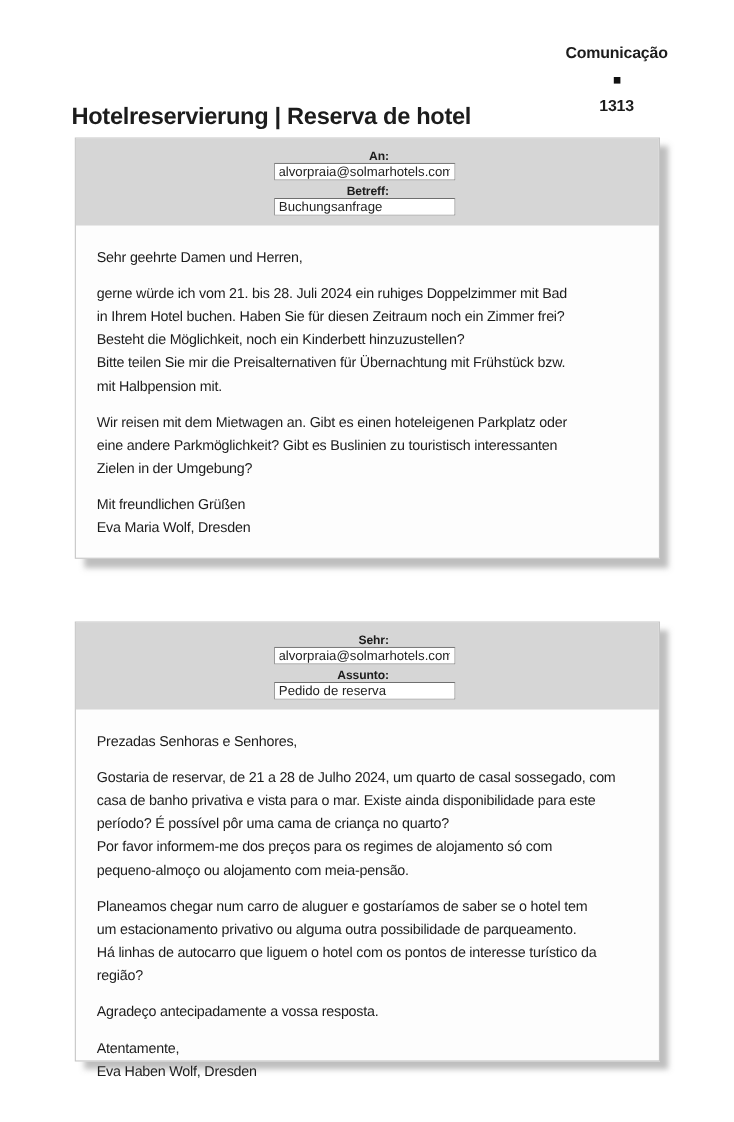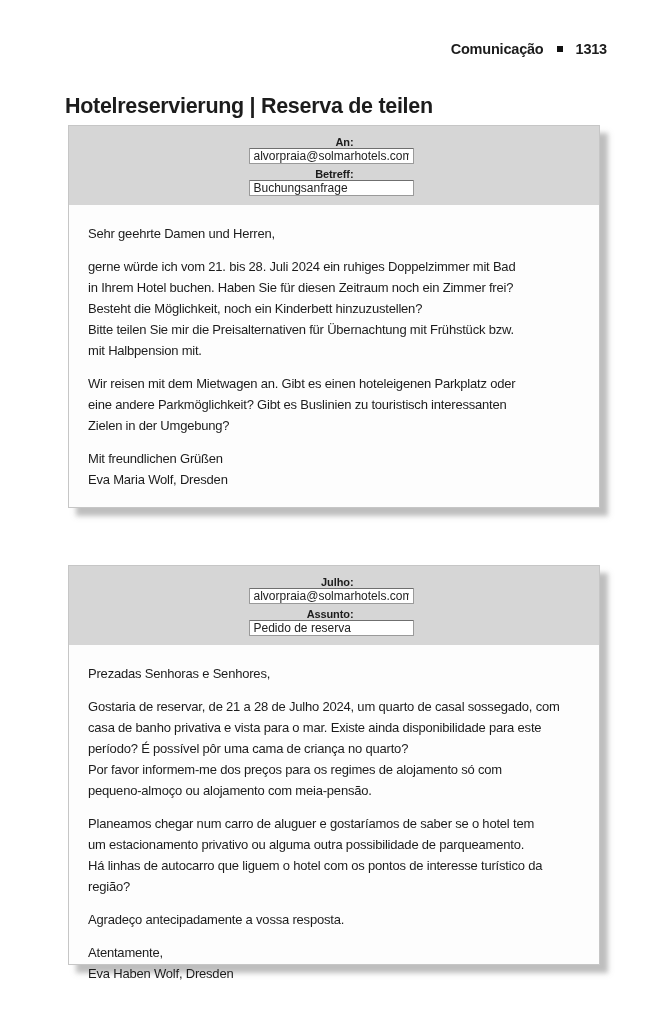--- a/index.html
+++ b/index.html
@@ -18,20 +18,21 @@
   .running-header {
     position: absolute;
     top: 41px;
     right: 60px;
     display: flex;
     align-items: center;
     gap: 13px;
     font-size: 14.5px;
     font-weight: bold;
     letter-spacing: -0.2px;
+    flex-direction: column;
   }
   .bullet-square {
     width: 6px;
     height: 6px;
     background: #111;
     display: inline-block;
   }
 
   
   .page-title {
@@ -104,21 +105,21 @@
 </style>
 </head>
 <body>
 
 <div class="running-header">
   <span>Comunicação</span>
   <span class="bullet-square"></span>
   <span>1313</span>
 </div>
 
-<h1 class="page-title">Hotelreservierung | Reserva de teilen</h1>
+<h1 class="page-title">Hotelreservierung | Reserva de hotel</h1>
 
 <div class="email-card card-german">
   <div class="card-head">
     <div class="head-row">
       <span class="head-label">An:</span>
       <input class="head-input" type="text" value="alvorpraia@solmarhotels.com" style="">
     </div>
     <div class="head-row">
       <span class="head-label">Betreff:</span>
       <input class="head-input" type="text" value="Buchungsanfrage" style="">
@@ -135,21 +136,21 @@
 eine andere Parkmöglichkeit? Gibt es Buslinien zu touristisch interessanten
 Zielen in der Umgebung?</div>
     <div class="para">Mit freundlichen Grüßen
 Eva Maria Wolf, Dresden</div>
   </div>
 </div>
 
 <div class="email-card card-portuguese">
   <div class="card-head">
     <div class="head-row">
-      <span class="head-label">Julho:</span>
+      <span class="head-label">Sehr:</span>
       <input class="head-input" type="text" value="alvorpraia@solmarhotels.com" style="">
     </div>
     <div class="head-row">
       <span class="head-label">Assunto:</span>
       <input class="head-input" type="text" value="Pedido de reserva" style="">
     </div>
   </div>
   <div class="card-body">
     <div class="para">Prezadas Senhoras e Senhores,</div>
     <div class="para">Gostaria de reservar, de 21 a 28 de Julho 2024, um quarto de casal sossegado, com

